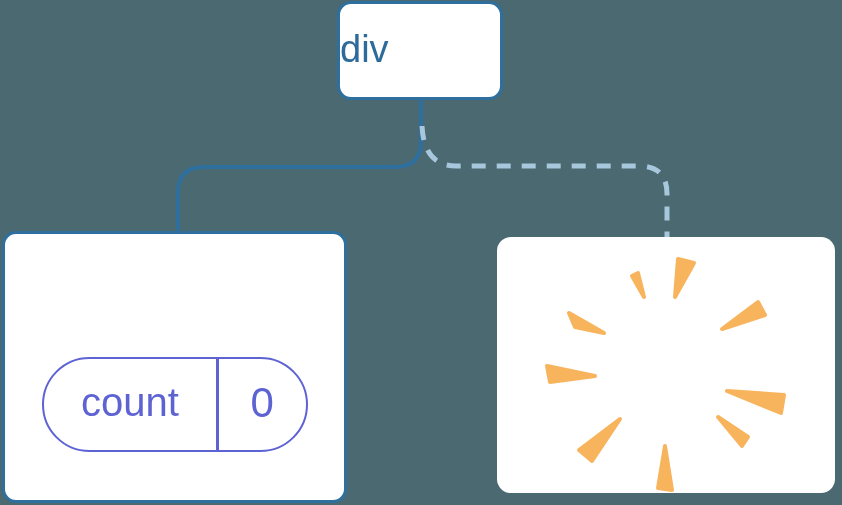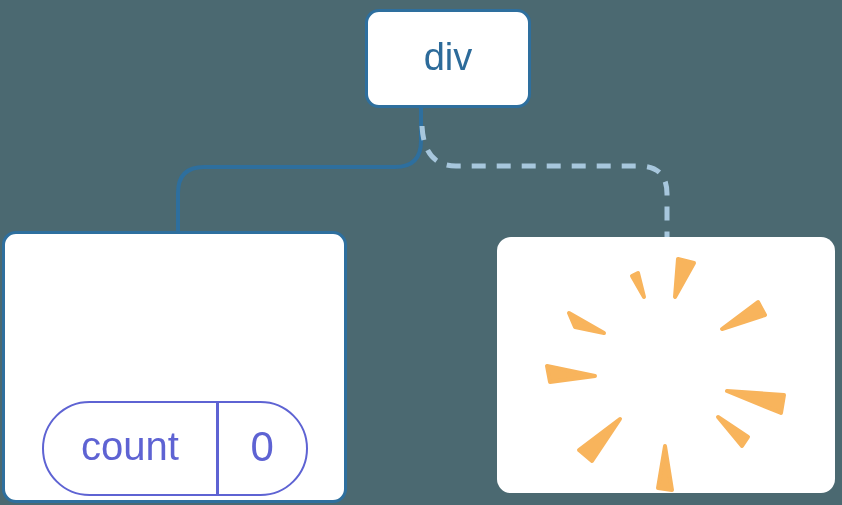--- a/index.html
+++ b/index.html
@@ -33,27 +33,26 @@
     stroke-width: 5;
     stroke-dasharray: 14 11;
   }
   .node {
     position: absolute;
     background: var(--node_bg, #ffffff);
     border-radius: 14px;
     box-sizing: border-box;
   }
   .node-root {
-    left: 337px; top: 9px;
+    left: 337px; top: 1px;
     width: 166px; height: 99px;
     border: 3px solid var(--node_border, #2e6f9e);
     display: flex;
     align-items: center;
-    justify-content: center;
-    margin-left: 28px;
+    justify-content: flex-start;
   }
   .root-label {
     font-size: 38px;
     font-weight: 500;
     color: var(--node_text, #2d6b9a);
     line-height: 1;
     padding-bottom: 4px;
   }
   .node-counter {
     left: 2px; top: 231px;
@@ -74,21 +73,20 @@
   .state-pill {
     position: absolute;
     left: 37px; top: 123px;
     width: 266px; height: 95px;
     border: 2.5px solid var(--state_purple, #5e63d3);
     border-radius: 53px;
     box-sizing: border-box;
     display: flex;
     align-items: stretch;
     overflow: hidden;
-    margin-top: 44px;
   }
   .pill-key-cell {
     flex: 0 0 172px;
     display: flex;
     align-items: center;
     justify-content: center;
   }
   .pill-key {
     font-size: 40px;
     color: var(--state_purple, #5e63d3);

